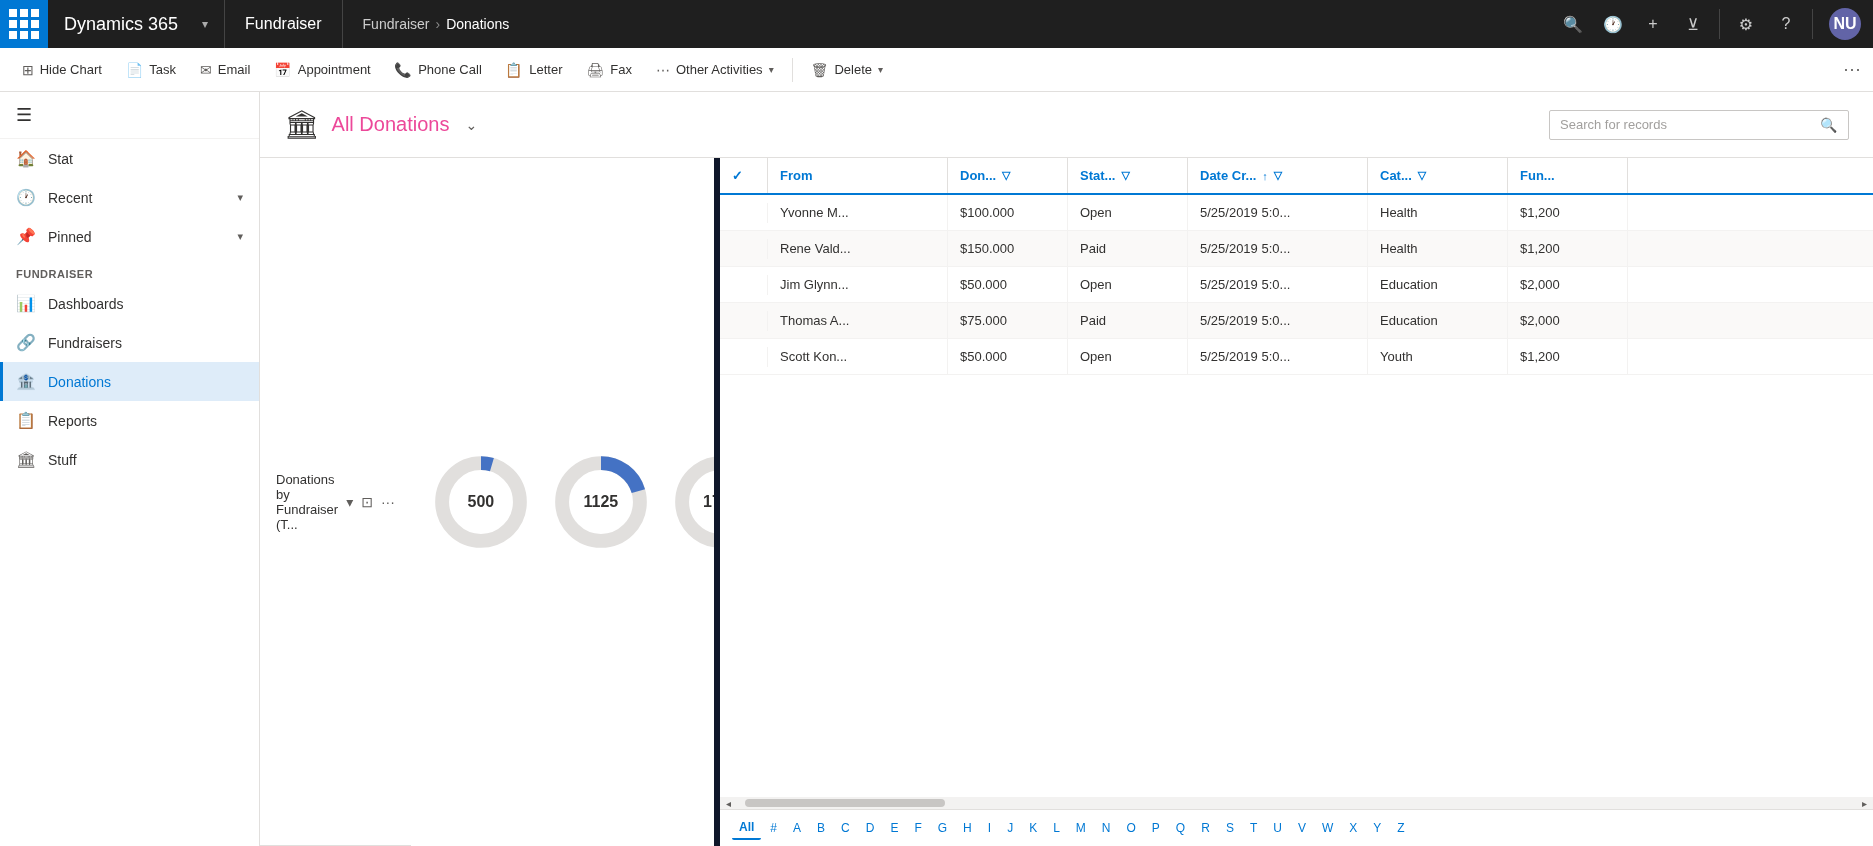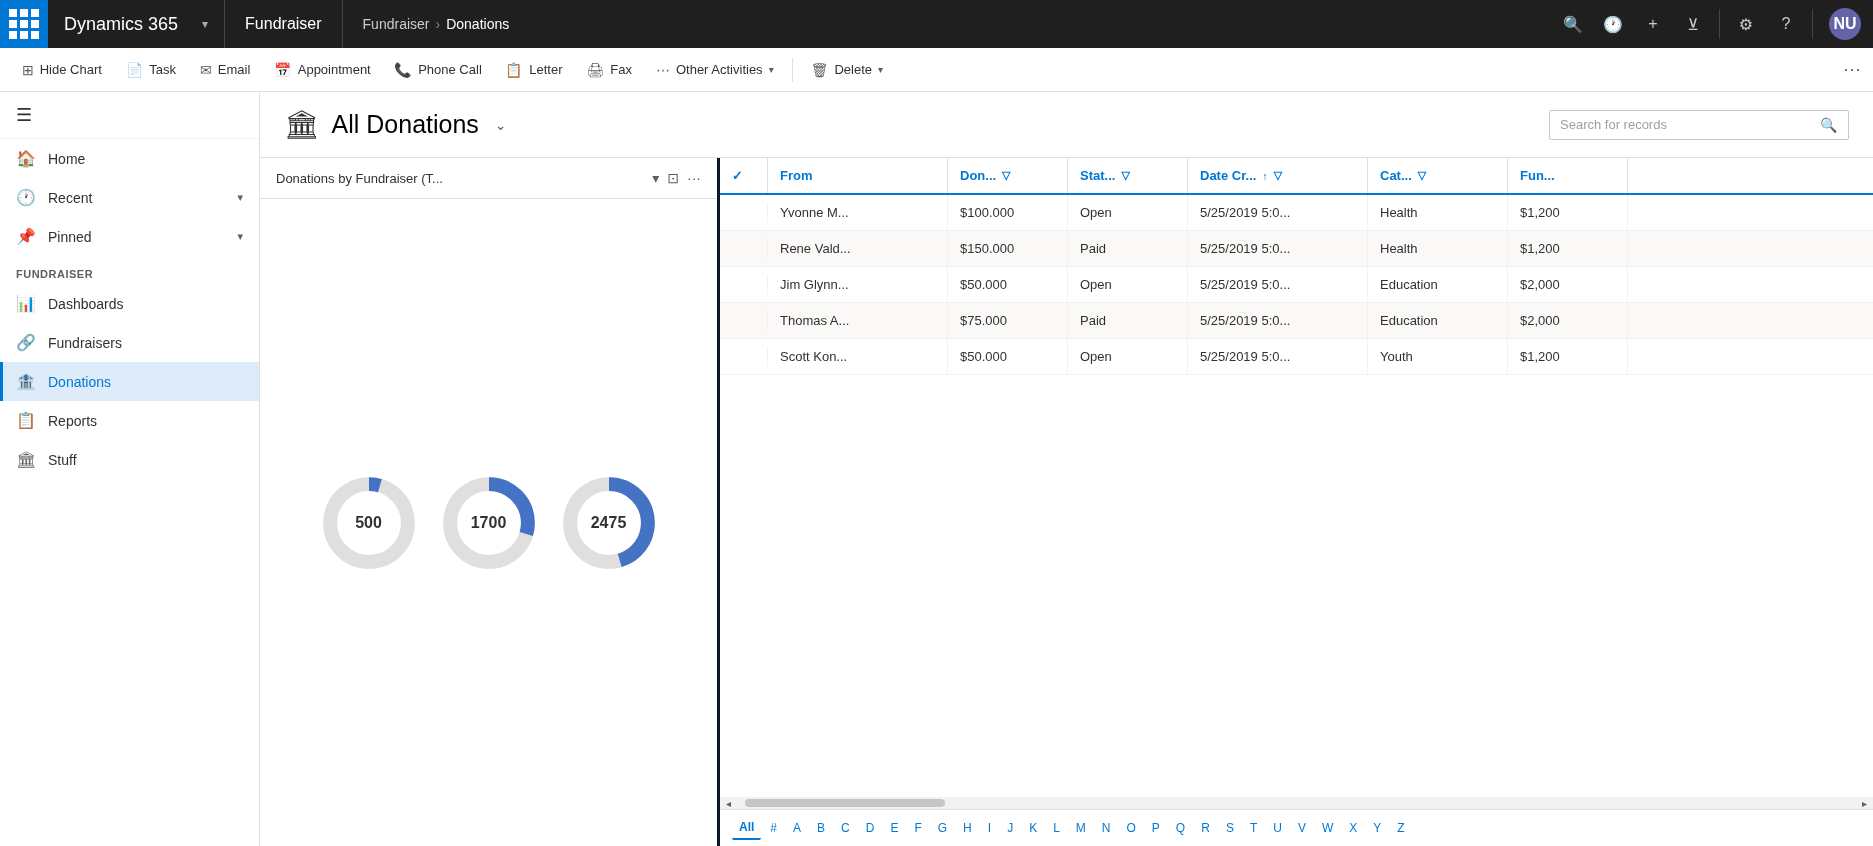--- a/index.html
+++ b/index.html
@@ -134,21 +134,21 @@
     
     .page-header {
       display: flex; align-items: center;
       padding: 16px 24px;
       background: #fff;
       border-bottom: 1px solid #e1dfdd;
       gap: 12px;
     }
     .page-title-icon { font-size: 28px; color: #323130; }
     .page-title {
-      font-size: 25px; font-weight: 300; color: #000000;
+      font-size: 20px; font-weight: 300; color: #ec4899;
     }
     .page-title-chevron { font-size: 14px; color: #605e5c; cursor: pointer; margin-left: 4px; }
     .search-box {
       margin-left: auto;
       display: flex; align-items: center;
       border: 1px solid #c8c6c4;
       border-radius: 2px;
       padding: 6px 10px;
       gap: 4px;
       width: 300px;
@@ -160,23 +160,23 @@
     
     .content-panels {
       display: flex;
       flex: 1;
       overflow: hidden;
     }
 
     
     .chart-panel {
       width: 460px;
-      border-right: 3px solid #0f172a;
+      border-right: 6px solid #0f172a;
       flex-shrink: 0;
-      display: flex; flex-direction: column;
+      display: flex; flex-direction: row;
       padding: 0;
       overflow: hidden;
     }
     .chart-header {
       display: flex; align-items: center;
       padding: 12px 16px;
       border-bottom: 1px solid #e1dfdd;
       gap: 8px;
     }
     .chart-title-text { font-size: 13px; color: #323130; flex: 1; }
@@ -365,21 +365,21 @@
   <span class="cmd-more">···</span>
 </div>
 
 <div class="main-layout">
 
   <div class="sidebar">
     <div class="sidebar-hamburger">☰</div>
 
     <div class="sidebar-item">
       <span class="item-icon">🏠</span>
-      <span>Home</span>
+      <span>Stat</span>
     </div>
     <div class="sidebar-item">
       <span class="item-icon">🕐</span>
       <span>Recent</span>
       <span class="sidebar-expand">▾</span>
     </div>
     <div class="sidebar-item">
       <span class="item-icon">📌</span>
       <span>Pinned</span>
       <span class="sidebar-expand">▾</span>
@@ -436,20 +436,27 @@
           <div class="donut-charts">
 
             <div class="donut-wrap">
               <svg viewBox="0 0 36 36">
                 <circle cx="18" cy="18" r="14" fill="none" stroke="#e1dfdd" stroke-width="5"></circle>
                 <circle cx="18" cy="18" r="14" fill="none" stroke="#4472c4" stroke-width="5" stroke-dasharray="26 88" stroke-dashoffset="22" transform="rotate(-90 18 18)"></circle>
               </svg>
               <div class="donut-label">500</div>
             </div>
 
+            <div class="donut-wrap">
+              <svg viewBox="0 0 36 36">
+                <circle cx="18" cy="18" r="14" fill="none" stroke="#e1dfdd" stroke-width="5"></circle>
+                <circle cx="18" cy="18" r="14" fill="none" stroke="#4472c4" stroke-width="5" stroke-dasharray="40 88" stroke-dashoffset="22" transform="rotate(-90 18 18)"></circle>
+              </svg>
+              <div class="donut-label">1125</div>
+            </div>
 
             <div class="donut-wrap">
               <svg viewBox="0 0 36 36">
                 <circle cx="18" cy="18" r="14" fill="none" stroke="#e1dfdd" stroke-width="5"></circle>
                 <circle cx="18" cy="18" r="14" fill="none" stroke="#4472c4" stroke-width="5" stroke-dasharray="48 88" stroke-dashoffset="22" transform="rotate(-90 18 18)"></circle>
               </svg>
               <div class="donut-label">1700</div>
             </div>
 
             <div class="donut-wrap">

